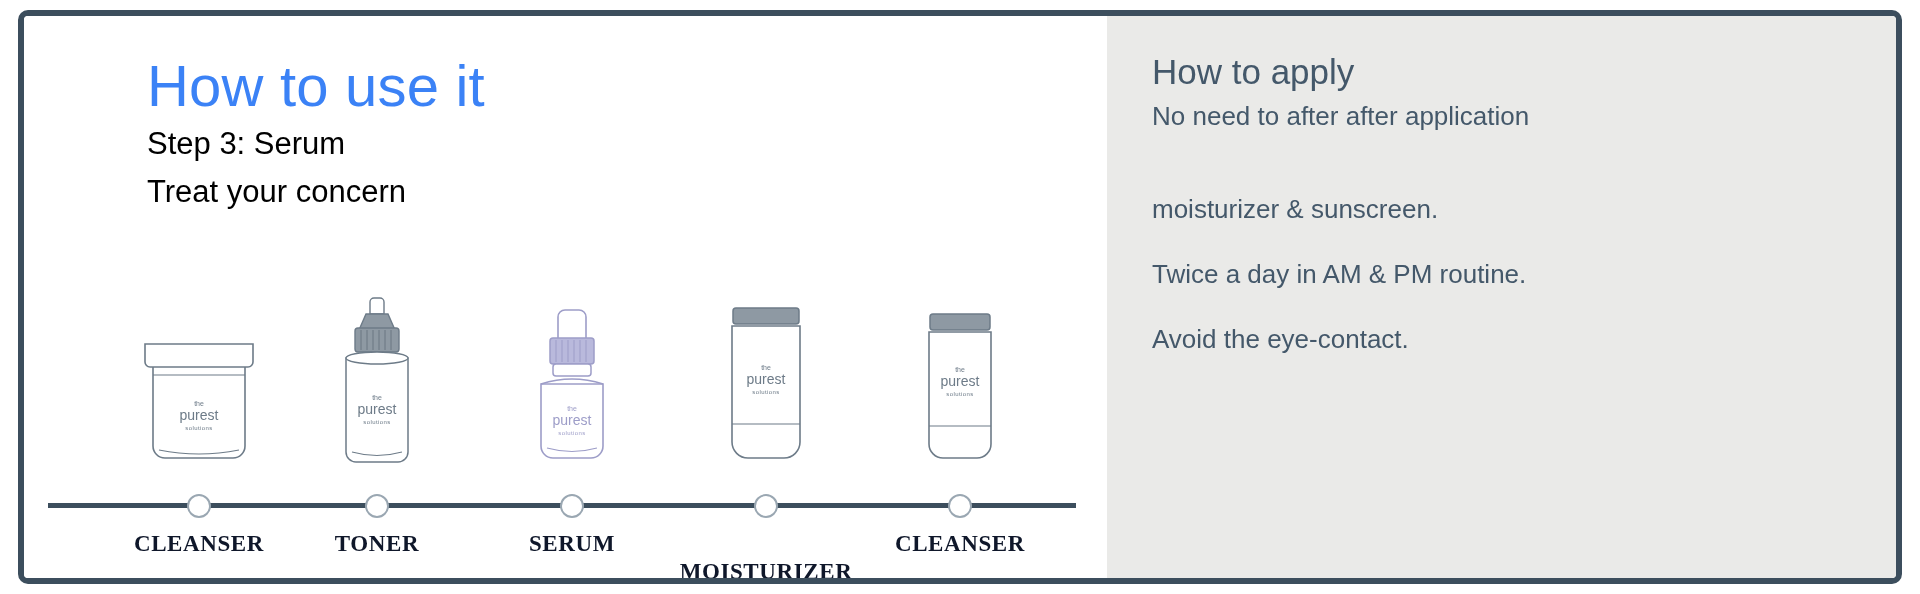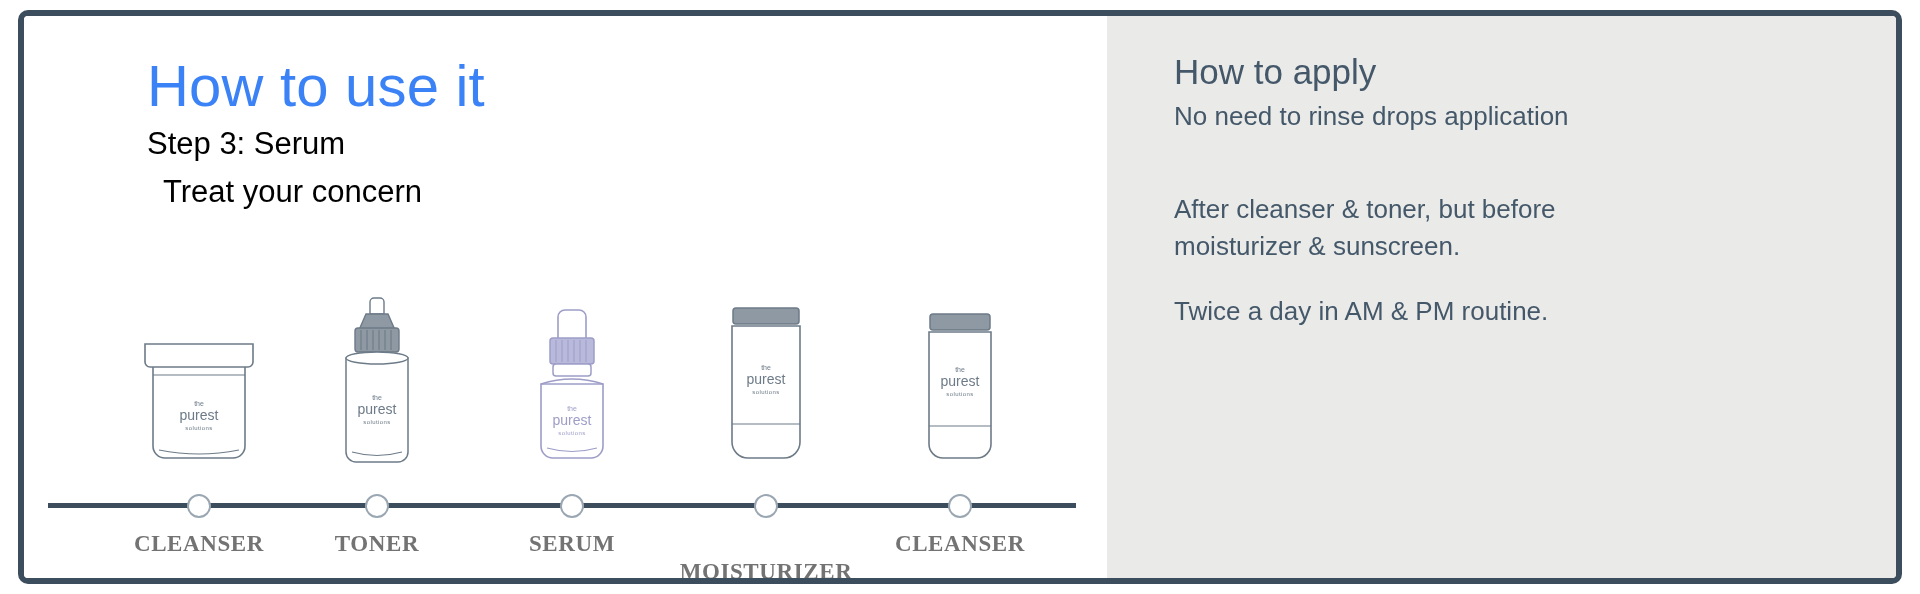--- a/index.html
+++ b/index.html
@@ -38,21 +38,21 @@
   }
   .sub {
     position: absolute;
     left: 123px;
     font-size: 31px;
     font-weight: 400;
     color: #000000;
     white-space: nowrap;
   }
   .sub1 { top: 110px; }
-  .sub2 { top: 158px; margin-left: 16px; }
+  .sub2 { top: 158px; }
 
   
   #timeline {
     position: absolute;
     left: 24px; top: 487px;
     width: 1028px; height: 5px;
     background: #3c4e5d;
   }
   .node {
     position: absolute;
@@ -64,21 +64,21 @@
     border: 2px solid #9aa7b2;
   }
   .steplabel {
     position: absolute;
     top: 515px;
     transform: translateX(-50%);
     font-family: "Liberation Serif", serif;
     font-weight: 700;
     font-size: 23px;
     letter-spacing: .6px;
-    color: #737373;
+    color: #0f172a;
     white-space: nowrap;
   }
   .prod {
     position: absolute;
     bottom: 108px;
     transform: translateX(-50%);
   }
   .brand {
     font-family: "Liberation Sans", sans-serif;
     text-anchor: middle;
@@ -88,21 +88,21 @@
   .brand .b-main { font-size: 14px; }
   .brand .b-sol { font-size: 6px; letter-spacing: .4px; }
   .brand-pl .b-the, .brand-pl .b-main, .brand-pl .b-sol { fill: #9d9dc8; }
 
   
   #right {
     position: relative;
     flex: 1 1 auto;
     height: 100%;
     background: #eaeae8;
-    padding: 36px 0 0 67px;
+    padding: 36px 0 0 45px;
   }
   .rh {
     font-size: 35px;
     font-weight: 400;
     color: #44586a;
     white-space: nowrap;
   }
   .rp {
     font-size: 26px;
     font-weight: 400;
@@ -226,27 +226,27 @@
     <div class="steplabel" style="left:548px;">SERUM</div>
     <div class="steplabel" style="left:742px;margin-top:28px;">MOISTURIZER</div>
     <div class="steplabel" style="left:936px;">CLEANSER</div>
   </div>
 
   <div id="right">
 
     <div>
       <div class="rh">How to apply</div>
       <div class="gap-sm"></div>
-      <div class="rp">No need to rinse drops application</div>
+      <div class="rp">No need to after after application</div>
     </div>
 
     <div class="gap-lg"></div>
 
     <div>
       <div class="gap-sm"></div>
-      <div class="rp">After cleanser &amp; toner, but before</div>
       <div class="rp">moisturizer &amp; sunscreen.</div>
       <div class="gap-md"></div>
       <div class="rp">Twice a day in AM &amp; PM routine.</div>
       <div class="gap-md"></div>
+      <div class="rp">Avoid the eye-contact.</div>
     </div>
   </div>
 </div>
 
 </body></html>

